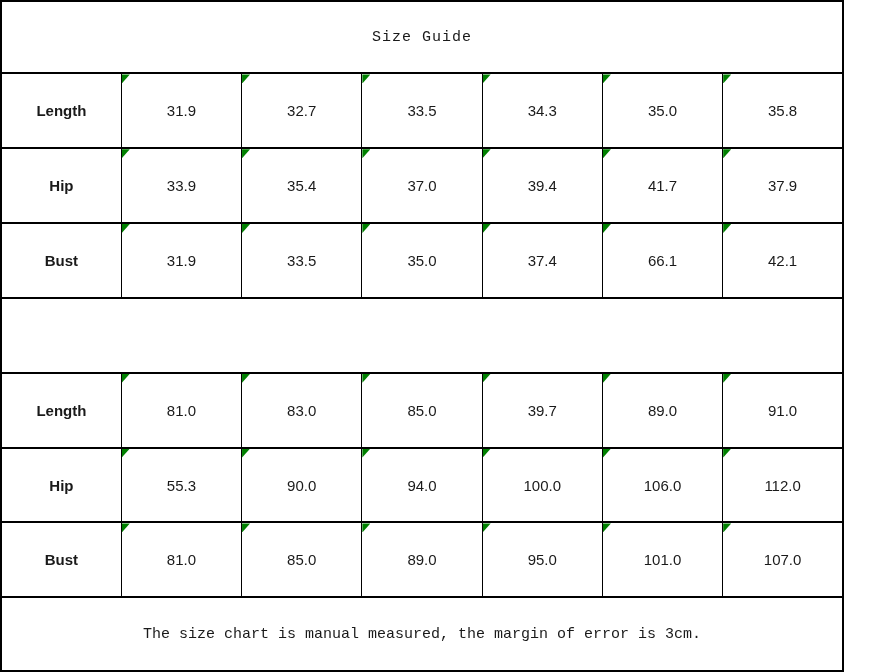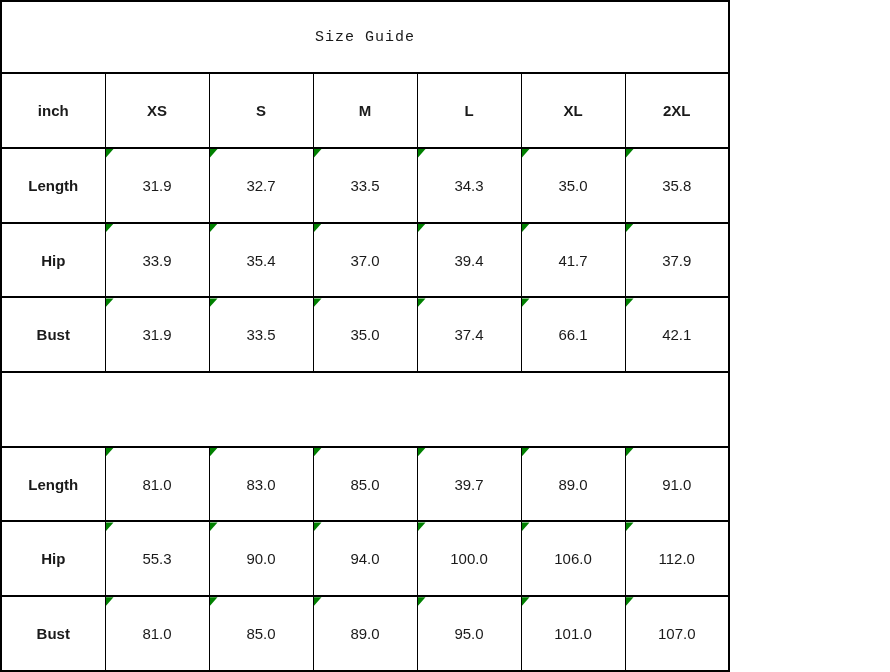--- a/index.html
+++ b/index.html
@@ -1,21 +1,21 @@
 <!DOCTYPE html>
 <html><head>
 <meta charset="utf-8">
 <style>
   html,body{margin:0;padding:0;background:#ffffff;}
   .frame{
     width:890px;height:672px;box-sizing:border-box;
     font-family:"Liberation Sans",sans-serif;color:#111111;background:#ffffff;
   }
   table.sg{
-    width:730px;height:672px;box-sizing:border-box;
+    width:844px;height:672px;box-sizing:border-box;
     border-collapse:collapse;table-layout:fixed;background:#ffffff;
   }
   table.sg{border:2px solid #000;}
   table.sg td{
     border-left:1px solid #000;border-right:1px solid #000;
     border-top:2px solid #000;border-bottom:2px solid #000;
     text-align:center;vertical-align:middle;padding:0;
     font-size:15px;color:#1a1a1a;position:relative;overflow:hidden;
   }
   tr.r-title{height:59px;}
@@ -51,29 +51,20 @@
         <col>
         <col>
         <col>
     </colgroup>
 
     <tbody>
         <tr class="r-title">
       <td colspan="7" class="title-cell">Size Guide</td>
     </tr>
 
-    <tr class="r-std">
-      <td class="hd">inch</td>
-      <td class="hd">XS</td>
-      <td class="hd">S</td>
-      <td class="hd">M</td>
-      <td class="hd">L</td>
-      <td class="hd">XL</td>
-      <td class="hd">2XL</td>
-    </tr>
 
     <tr class="r-std">
       <td class="lbl">Length</td>
       <td class="val"><i class="flag"></i><span>31.9</span></td>
       <td class="val"><i class="flag"></i><span>32.7</span></td>
       <td class="val"><i class="flag"></i><span>33.5</span></td>
       <td class="val"><i class="flag"></i><span>34.3</span></td>
       <td class="val"><i class="flag"></i><span>35.0</span></td>
       <td class="val"><i class="flag"></i><span>35.8</span></td>
     </tr>
@@ -126,15 +117,18 @@
     <tr class="r-std">
       <td class="lbl">Bust</td>
       <td class="val"><i class="flag"></i><span>81.0</span></td>
       <td class="val"><i class="flag"></i><span>85.0</span></td>
       <td class="val"><i class="flag"></i><span>89.0</span></td>
       <td class="val"><i class="flag"></i><span>95.0</span></td>
       <td class="val"><i class="flag"></i><span>101.0</span></td>
       <td class="val"><i class="flag"></i><span>107.0</span></td>
     </tr>
 
+    <tr class="r-note">
+      <td colspan="7" class="note-cell">The size chart is manual measured, the margin of error is 3cm.</td>
+    </tr>
   </tbody>
     </table>
 </div>
 
 </body></html>

